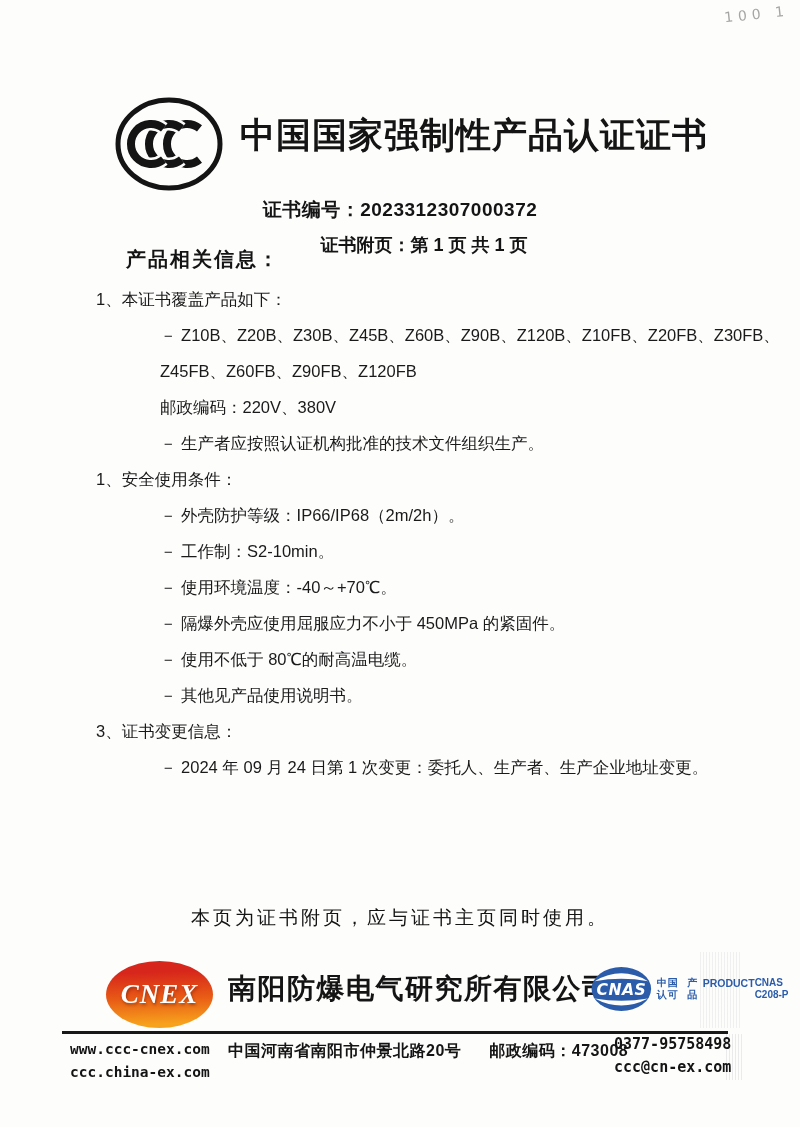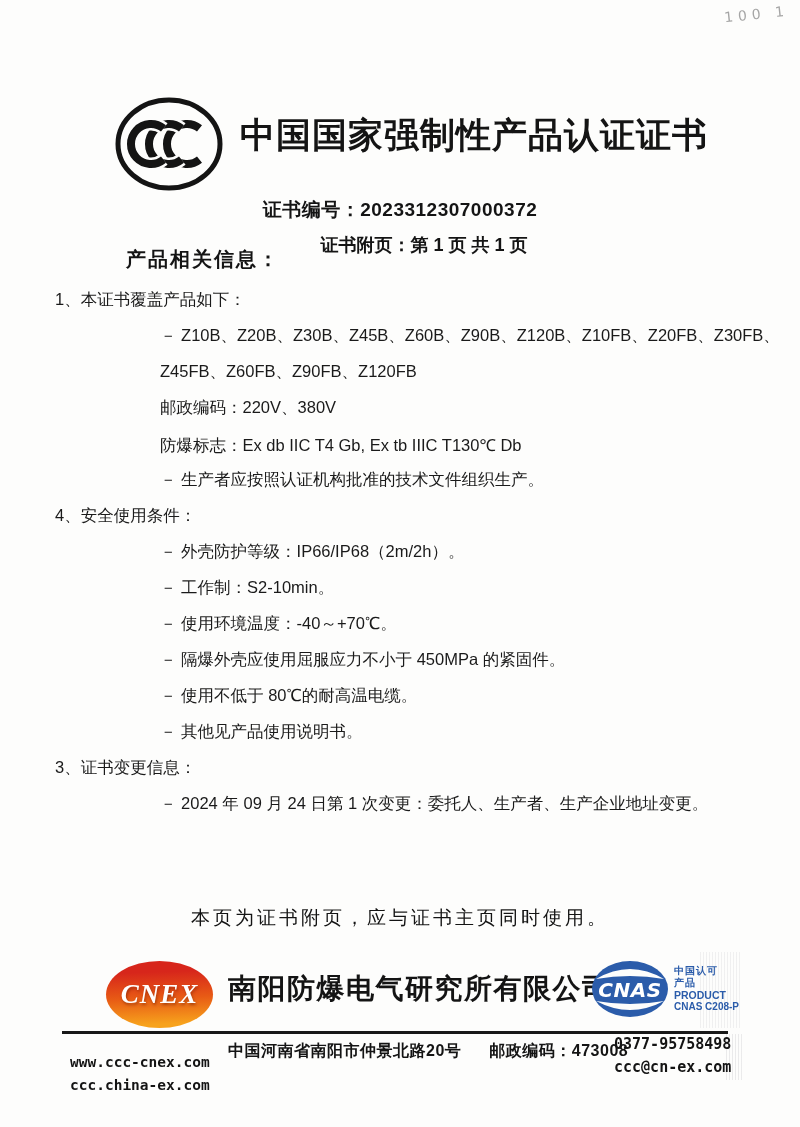--- a/index.html
+++ b/index.html
@@ -22,50 +22,50 @@
   }
   .certline { position:absolute; left:0; width:800px; text-align:center; font-weight:bold; white-space:nowrap; }
   .certline.no   { top:197px; font-size:19px; letter-spacing:.5px; }
   .certline.page-line { top:233px; font-size:18px;padding-left:48px; }
   .section-title {
     position:absolute; left:126px; top:246px;
     font-size:20px; font-weight:bold; letter-spacing:2px;
   }
   .body-lines { position:absolute; left:0; top:289px; width:800px; }
   .line { height:36px; font-size:16.5px; white-space:nowrap; color:#1a1a1a; }
-  .line.lv1 { padding-left:55px; }
+  .line.lv1 { padding-left:96px; }
   .line.lv2 { padding-left:160px; }
   .footer-note {
     position:absolute; top:905px; left:0; width:800px; text-align:center;
     font-size:19px; letter-spacing:3px;
   }
   .cnex-logo {
     position:absolute; left:106px; top:961px; width:107px; height:67px;
     border-radius:50%;
     background:linear-gradient(178deg, #d7261b 18%, #e85b15 55%, #f7a21c 92%);
     display:flex; align-items:center; justify-content:center;
     color:#fff; font-weight:bold; font-style:italic; font-size:27px;
     letter-spacing:1px; text-shadow:1px 2px 3px rgba(110,30,0,.55);
     font-family:Liberation Serif, serif;
   }
   .company {
     position:absolute; left:228px; top:970px; white-space:nowrap;
     font-size:28px; font-weight:bold; letter-spacing:1.5px;
   }
   .cnas-block { position:absolute; left:590px; top:957px; display:flex; align-items:center; gap:4px; }
   .cnas-mark { width:80px; height:64px; }
-  .cnas-side { display:flex; flex-direction:column; line-height:12px; color:#2b5caa; font-weight:bold; }
+  .cnas-side { display:flex; flex-direction:row; line-height:12px; color:#2b5caa; font-weight:bold; }
   .cnas-side .s-cn { font-size:10px; letter-spacing:1px; }
   .cnas-side .s-cn2 { font-size:10px; letter-spacing:1px; }
   .cnas-side .s-en { font-size:10.5px; }
   .cnas-side .s-code { font-size:10px; }
   .rule { position:absolute; left:62px; top:1031px; width:666px; height:3px; background:#181818; }
   .contact-left {
     position:absolute; left:70px; top:1038px; font-size:14.5px; font-weight:bold;
-    line-height:23px; font-family:"DejaVu Sans Mono", monospace;margin-top:13px;
+    line-height:23px; font-family:"DejaVu Sans Mono", monospace;
   }
   .contact-center {
     position:absolute; left:228px; top:1041px; font-size:16px; font-weight:bold;
     letter-spacing:.5px; white-space:nowrap;
   }
   .contact-center .gap { display:inline-block; width:28px; }
   .contact-right {
     position:absolute; left:614px; top:1033px; font-size:15px; font-weight:bold;
     line-height:23px; font-family:"DejaVu Sans Mono", monospace;
   }
@@ -103,23 +103,22 @@
 
   <div class="certline page-line"><span>证书附页：</span><span>第 1 页  共 1 页</span></div>
 
   <div class="section-title">产品相关信息：</div>
 
   <div class="body-lines">
     <div class="line lv1">1、本证书覆盖产品如下：</div>
     <div class="line lv2">－ Z10B、Z20B、Z30B、Z45B、Z60B、Z90B、Z120B、Z10FB、Z20FB、Z30FB、</div>
     <div class="line lv2">Z45FB、Z60FB、Z90FB、Z120FB</div>
     <div class="line lv2">邮政编码：220V、380V</div>
-    <div class="line lv2">防爆标志：Ex db IIC T4 Gb, Ex tb IIIC T130℃ Db</div>
     <div class="line lv2">－ 生产者应按照认证机构批准的技术文件组织生产。</div>
-    <div class="line lv1">4、安全使用条件：</div>
+    <div class="line lv1">1、安全使用条件：</div>
     <div class="line lv2">－ 外壳防护等级：IP66/IP68（2m/2h）。</div>
     <div class="line lv2">－ 工作制：S2-10min。</div>
     <div class="line lv2">－ 使用环境温度：-40～+70℃。</div>
     <div class="line lv2">－ 隔爆外壳应使用屈服应力不小于 450MPa 的紧固件。</div>
     <div class="line lv2">－ 使用不低于 80℃的耐高温电缆。</div>
     <div class="line lv2">－ 其他见产品使用说明书。</div>
     <div class="line lv1">3、证书变更信息：</div>
     <div class="line lv2">－ 2024 年 09 月 24 日第 1 次变更：委托人、生产者、生产企业地址变更。</div>
   </div>
 

